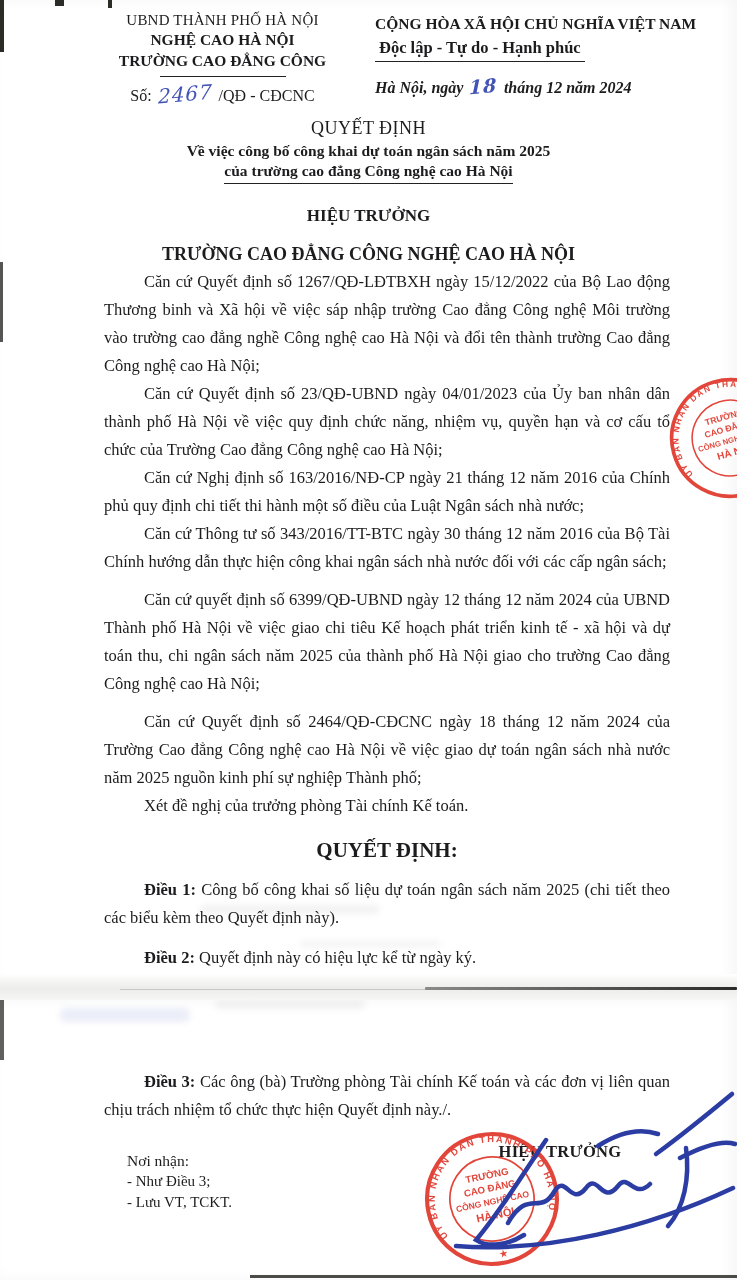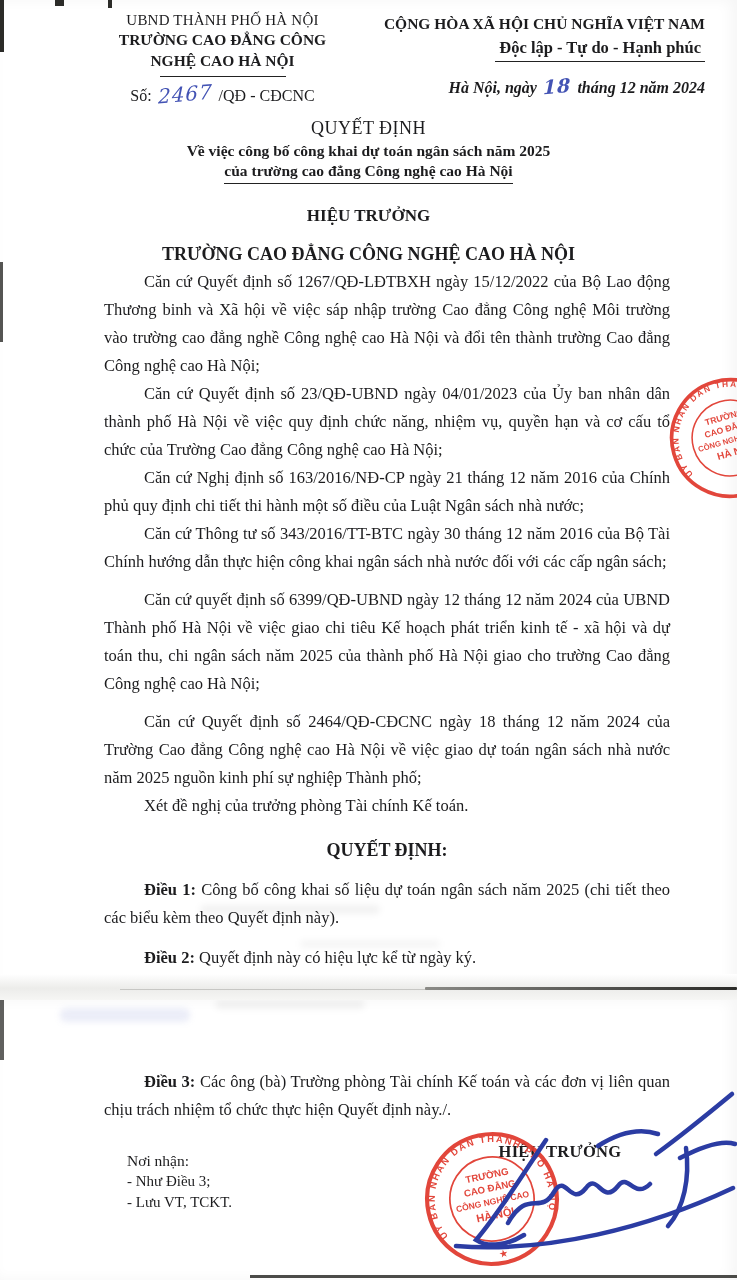--- a/index.html
+++ b/index.html
@@ -8,42 +8,42 @@
   .page{position:absolute;left:0;width:737px;background:#fff;overflow:hidden;}
   .page1{top:0;height:990px;box-shadow:inset -6px 0 14px rgba(0,0,0,0.04);}
   .page2{top:1000px;height:280px;box-shadow:inset -6px 0 14px rgba(0,0,0,0.04);}
   
   .hdr{position:absolute;top:12px;left:0;width:737px;}
   .hdr-left{position:absolute;left:95px;top:0;width:255px;text-align:center;}
   .hdr-left .l1{font-size:15px;letter-spacing:.2px;}
   .hdr-left .l2{font-size:15.5px;font-weight:bold;line-height:21px;}
   .hdr-rule{width:126px;border-top:1.6px solid #222;margin:5px auto 10px auto;}
   .doc-no{font-size:16px;margin-top:2px;}
-  .hdr-right{position:absolute;left:375px;top:3px;width:330px;text-align:right;}
+  .hdr-right{position:absolute;left:375px;top:3px;width:330px;text-align:left;}
   .hdr-right .m1{font-size:15.5px;font-weight:bold;}
   .hdr-right .m2{font-size:16.5px;font-weight:bold;display:inline-block;
                  border-bottom:1.7px solid #222;padding:2px 4px 3px 4px;margin-top:3px;}
   .dateline{font-size:16px;font-style:italic;font-weight:600;margin-top:17px;}
   .hand{font-family:"DejaVu Serif",serif;font-style:italic;color:#4353b4;
         display:inline-block;transform:rotate(-5deg) skewX(-6deg);font-size:20px;
         letter-spacing:1px;line-height:0;padding:0 2px;}
   
   .title-block{position:absolute;top:118px;left:0;width:737px;text-align:center;}
   .t1{font-size:18px;font-weight:normal;letter-spacing:.5px;}
   .t2{font-size:15.5px;font-weight:bold;margin-top:3px;}
   .t3{font-size:15.5px;font-weight:bold;display:inline-block;margin-top:2px;
       border-bottom:1.6px solid #222;padding-bottom:3px;}
   .t4{font-size:17px;font-weight:bold;margin-top:22px;}
   .t5{font-size:18px;font-weight:bold;margin-top:18px;}
   
   .body-text{position:absolute;top:268px;left:104px;width:566px;font-size:16.5px;
              line-height:28px;text-align:justify;}
   .body-text p{margin:0;text-indent:40px;}
   .sp{margin-top:10px !important;}
-  .decision-h{font-size:18px;font-weight:bold;text-align:center;text-indent:0 !important;
+  .decision-h{font-size:21px;font-weight:bold;text-align:center;text-indent:0 !important;
               margin:16px 0 12px 0 !important;}
   .article{margin-top:12px !important;}
   .article .lbl{font-weight:bold;}
   
   .seam-band{position:absolute;top:974px;left:0;width:737px;height:26px;
              background:linear-gradient(#ffffff, #ececea 55%, #f6f6f4);}
   .seam-line{position:absolute;top:987px;left:425px;width:312px;height:3px;
              background:linear-gradient(90deg,#8a8a86,#2a2a27);border-radius:1px;}
   .seam-line-faint{position:absolute;top:989px;left:120px;width:310px;height:1px;background:#c7c7c4;}
   .artifact{position:absolute;background:#2b2b28;}
@@ -72,22 +72,22 @@
     <div class="artifact" style="left:0;top:0;width:4px;height:52px;"></div>
     <div class="artifact" style="left:55px;top:0;width:9px;height:6px;"></div>
     <div class="artifact" style="left:108px;top:0;width:4px;height:8px;"></div>
     <div class="artifact" style="left:0;top:262px;width:3px;height:80px;opacity:.8;"></div>
     <div class="smudge" style="left:200px;top:905px;width:180px;height:9px;background:rgba(0,0,0,0.05);"></div>
     <div class="smudge" style="left:300px;top:940px;width:140px;height:8px;background:rgba(0,0,0,0.04);"></div>
 
     <div class="hdr">
       <div class="hdr-left">
         <div class="l1">UBND THÀNH PHỐ HÀ NỘI</div>
+        <div class="l2">NGHỆ CAO HÀ NỘI</div>
         <div class="l2">TRƯỜNG CAO ĐẲNG  CÔNG</div>
-        <div class="l2">NGHỆ CAO HÀ NỘI</div>
         <div class="hdr-rule"></div>
         <div class="doc-no">
           <span>Số:</span>
           <span class="hand">2467</span>
           <span>/QĐ - CĐCNC</span>
         </div>
       </div>
       <div class="hdr-right">
         <div class="m1">CỘNG HÒA XÃ HỘI CHỦ NGHĨA VIỆT NAM</div>
         <div><span class="m2">Độc lập - Tự do - Hạnh phúc</span></div>

